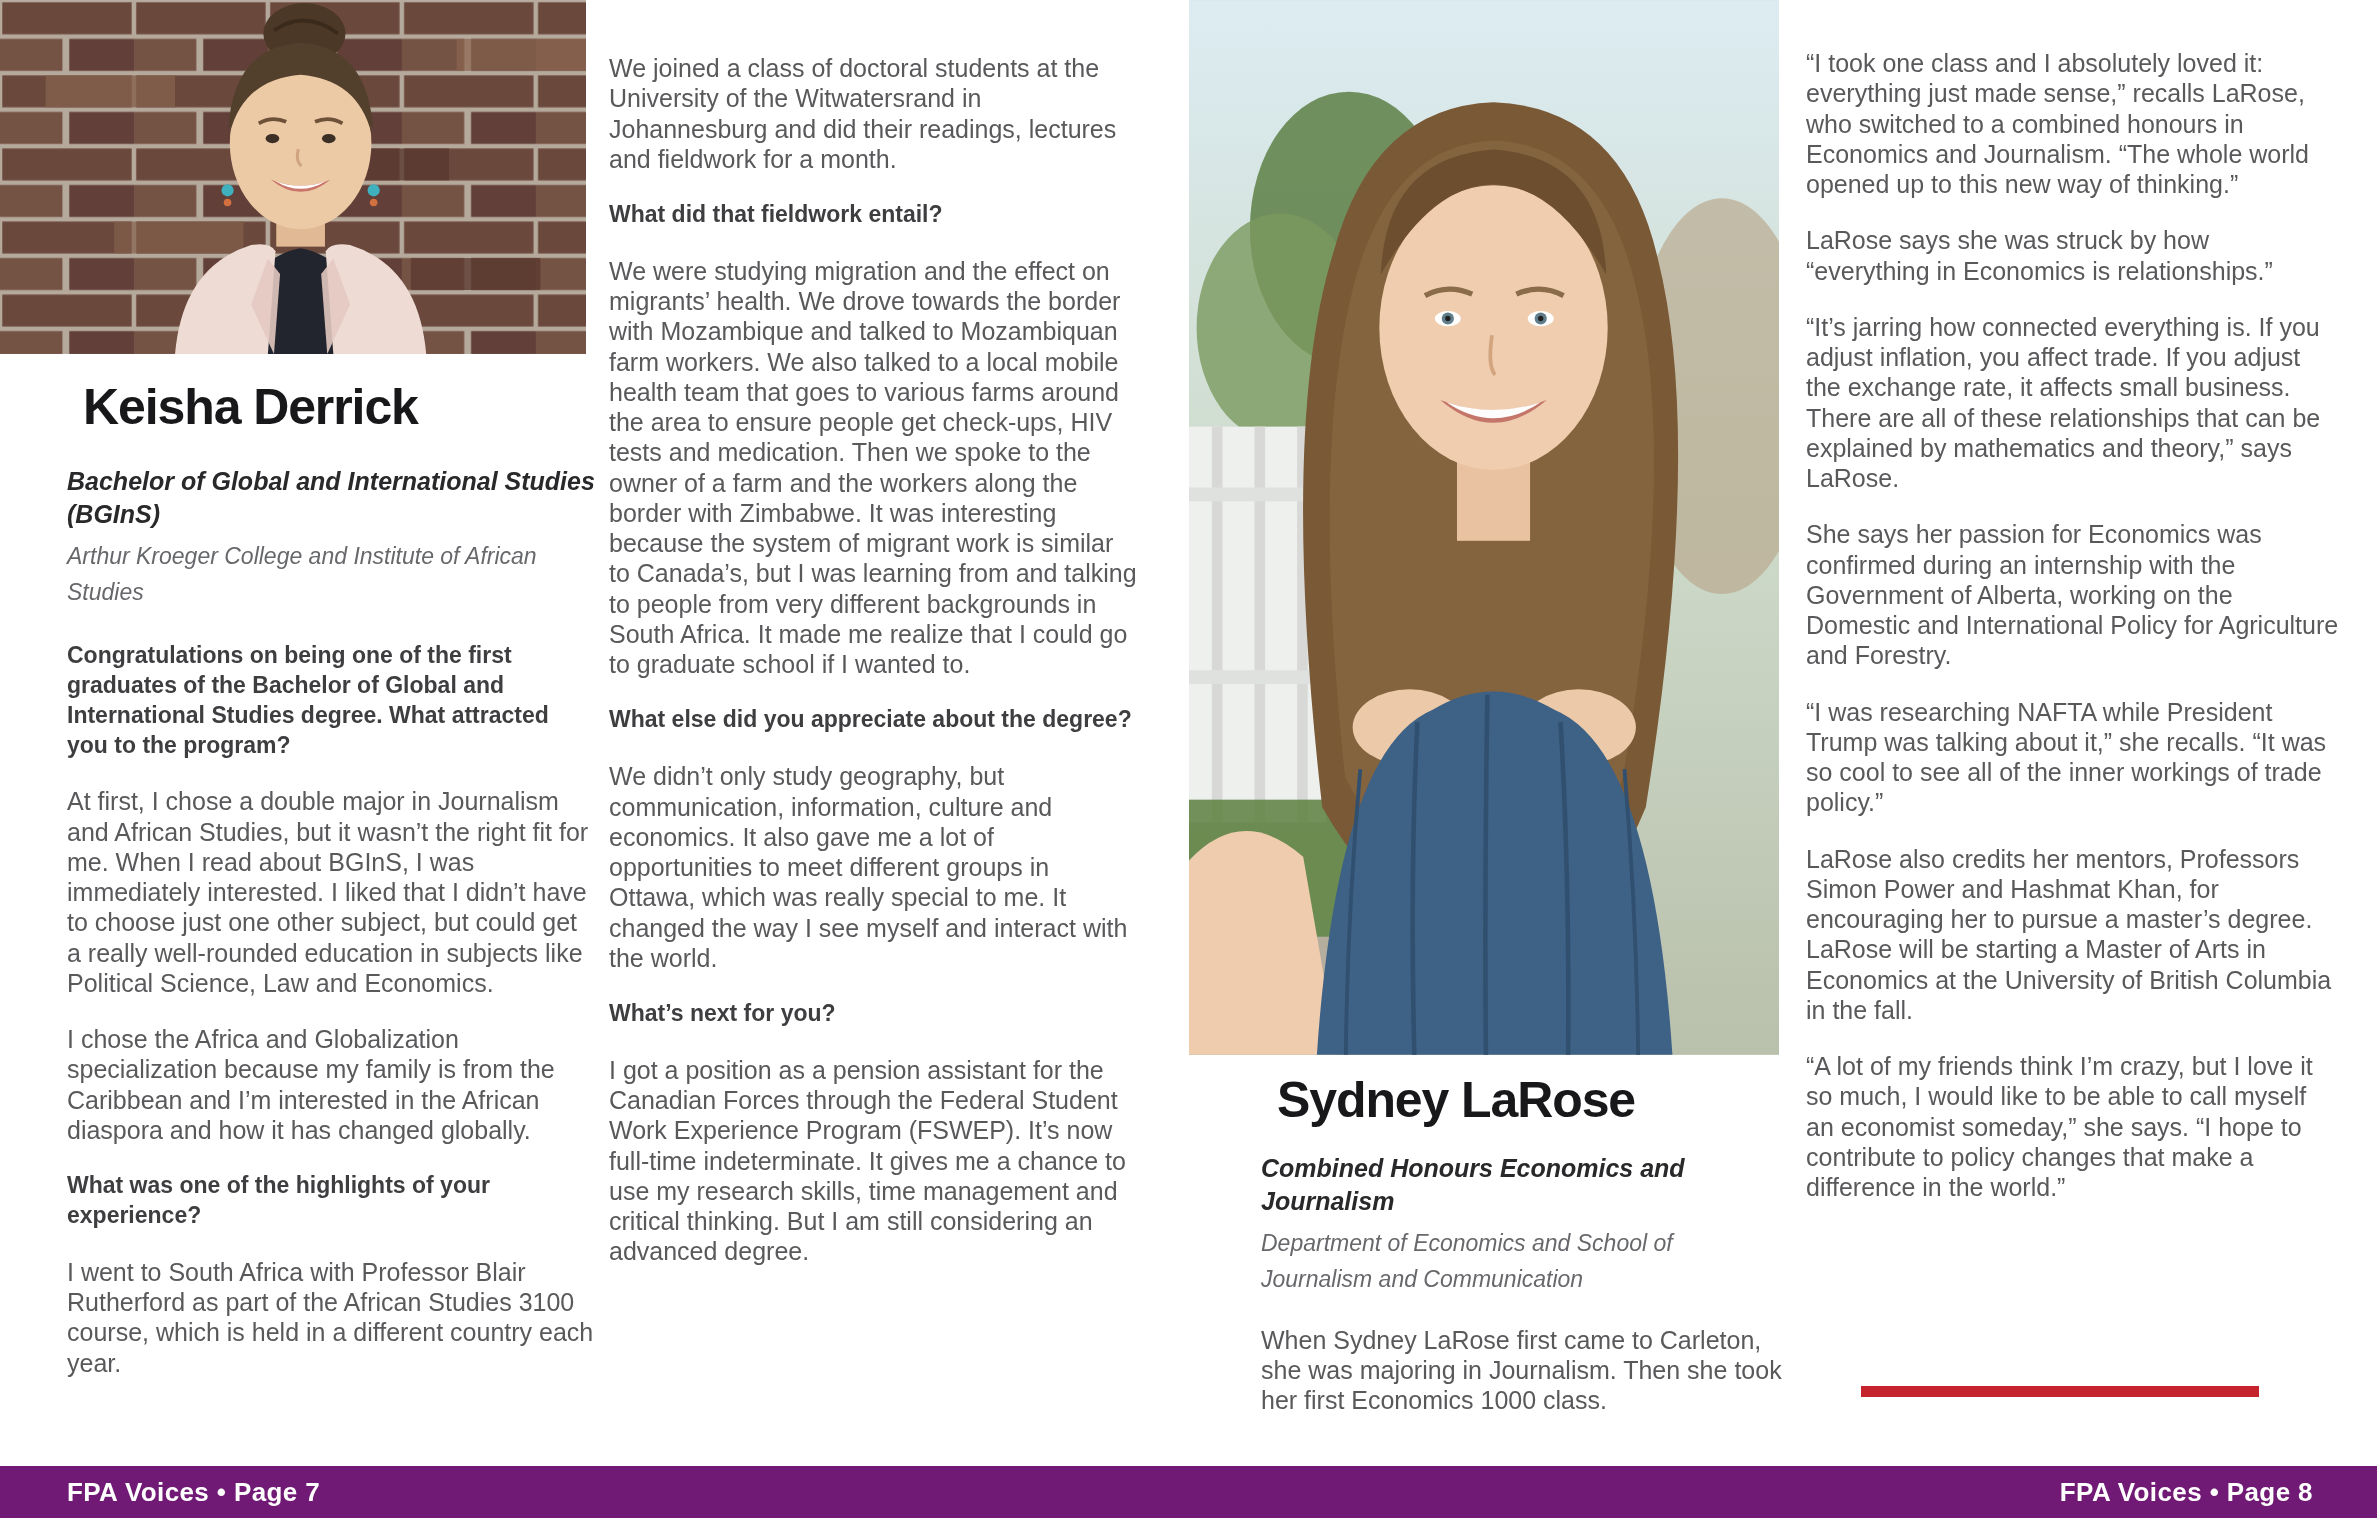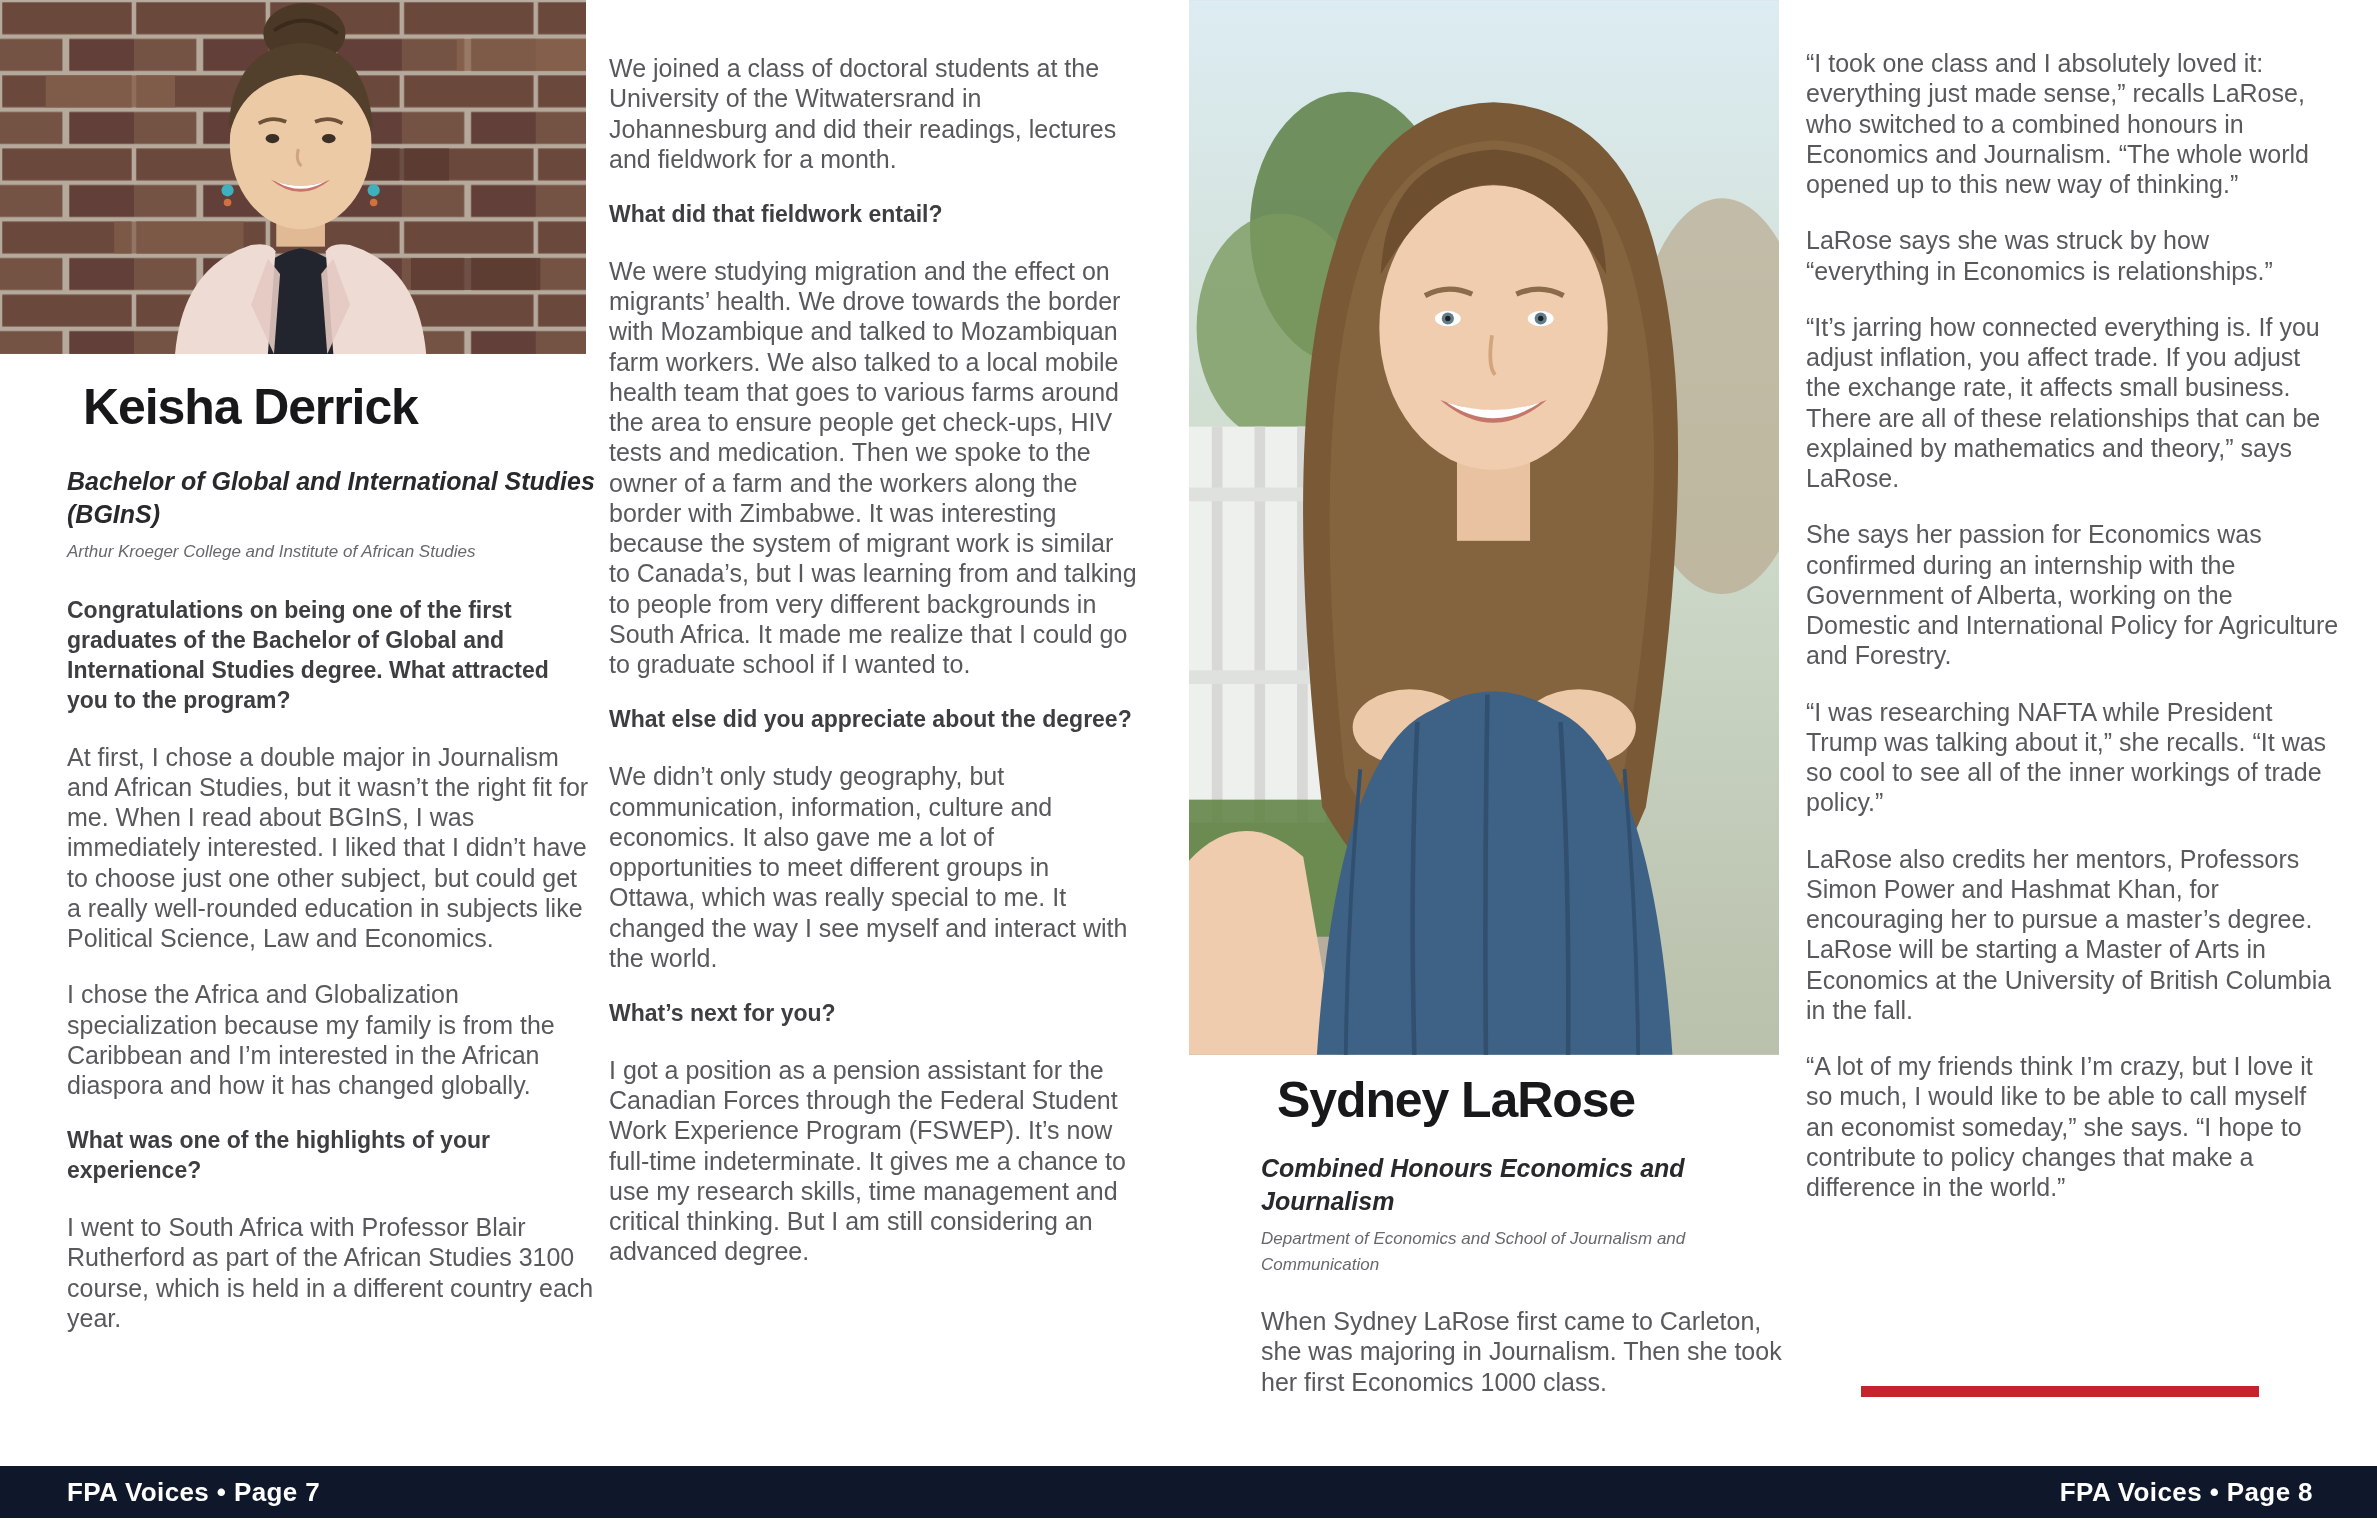--- a/index.html
+++ b/index.html
@@ -11,21 +11,21 @@
     -webkit-font-smoothing:antialiased;
   }
   .abs { position:absolute; }
   .col { position:absolute; }
   .p   { font-size:25px; line-height:1.21; color:#59595c; margin:0 0 26px 0; }
   .q   { font-size:23px; line-height:1.3; font-weight:700; color:#3e3e41; margin:0 0 26px 0; }
   .name{ font-size:50px; line-height:1.04; font-weight:700; color:#18181a;
          letter-spacing:-1.1px; margin:0 0 32px 16px; }
   .degree { font-size:25px; font-weight:700; font-style:italic; color:#29292b;
             line-height:1.3; margin:0 0 9.1px 0; }
-  .dept   { font-size:17px; font-style:italic; color:#67686b; line-height:1.55;
+  .dept   { font-size:23px; font-style:italic; color:#67686b; line-height:1.55;
             margin:0 0 30.5px 0; }
   .photo  { position:absolute; overflow:hidden; background:#ddd; }
   #keisha-photo { left:0; top:0; width:586px; height:354px; }
   #sydney-photo { left:1189px; top:0; width:590px; height:1055px; }
   #col1 { left:67px;   top:381px;  width:528px; }
   #col2 { left:609px;  top:53px;   width:528px; }
   #col3-text { left:1261px; top:1074px; width:528px; }
   #col4 { left:1806px; top:48px;  width:533px; }
   #red-rule { left:1861px; top:1386px; width:398px; height:11.4px; }
   #footer-bar { left:0; top:1466px; width:2377px; height:52px; }
@@ -178,17 +178,17 @@
   <p class="p">LaRose says she was struck by how “everything in Economics is relationships.”</p>
   <p class="p">“It’s jarring how connected everything is. If you adjust inflation, you affect trade. If you adjust the exchange rate, it affects small business. There are all of these relationships that can be explained by mathematics and theory,” says LaRose.</p>
   <p class="p">She says her passion for Economics was confirmed during an internship with the Government of Alberta, working on the Domestic and International Policy for Agriculture and Forestry.</p>
   <p class="p">“I was researching NAFTA while President Trump was talking about it,” she recalls. “It was so cool to see all of the inner workings of trade policy.”</p>
   <p class="p">LaRose also credits her mentors, Professors Simon Power and Hashmat Khan, for encouraging her to pursue a master’s degree. LaRose will be starting a Master of Arts in Economics at the University of British Columbia in the fall.</p>
   <p class="p">“A lot of my friends think I’m crazy, but I love it so much, I would like to be able to call myself an economist someday,” she says. “I hope to contribute to policy changes that make a difference in the world.”</p>
 </div>
 
 <div class="abs" id="red-rule" style="background:#c5242e;"></div>
 
-<div class="abs" id="footer-bar" style="background:#0f172a;">
+<div class="abs" id="footer-bar" style="background:#701a75;">
   <span id="footer-left">FPA Voices • Page 7</span>
   <span id="footer-right">FPA Voices • Page 8</span>
 </div>
 
 
 </body></html>

